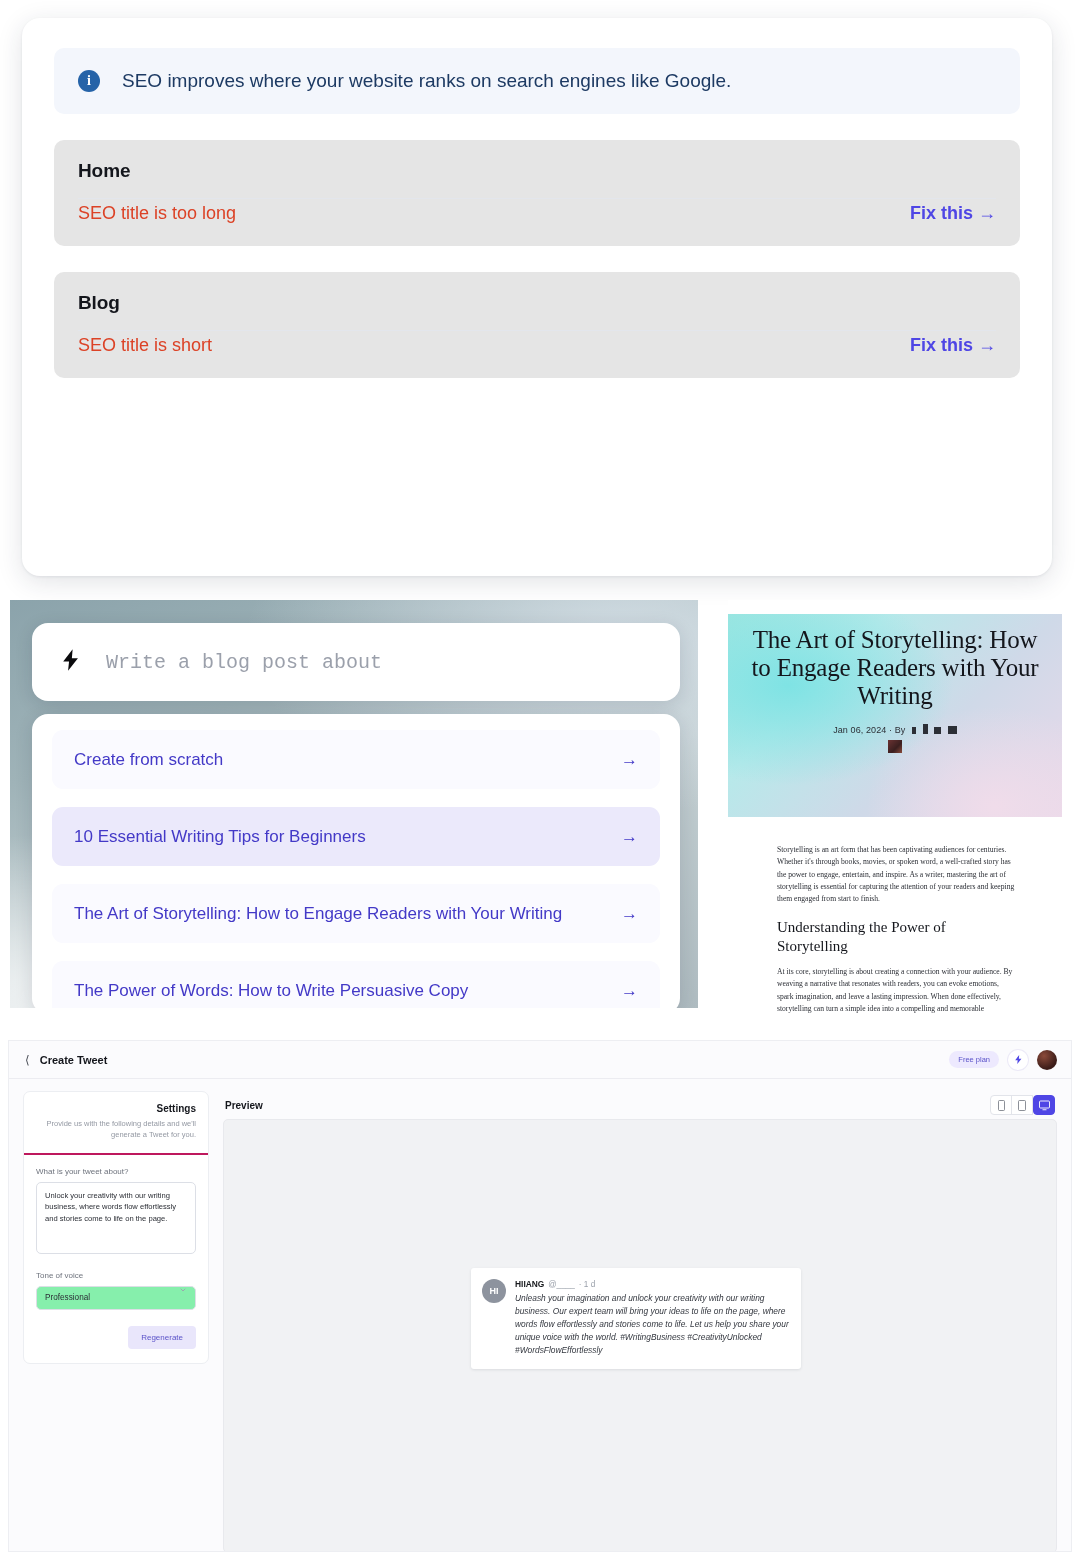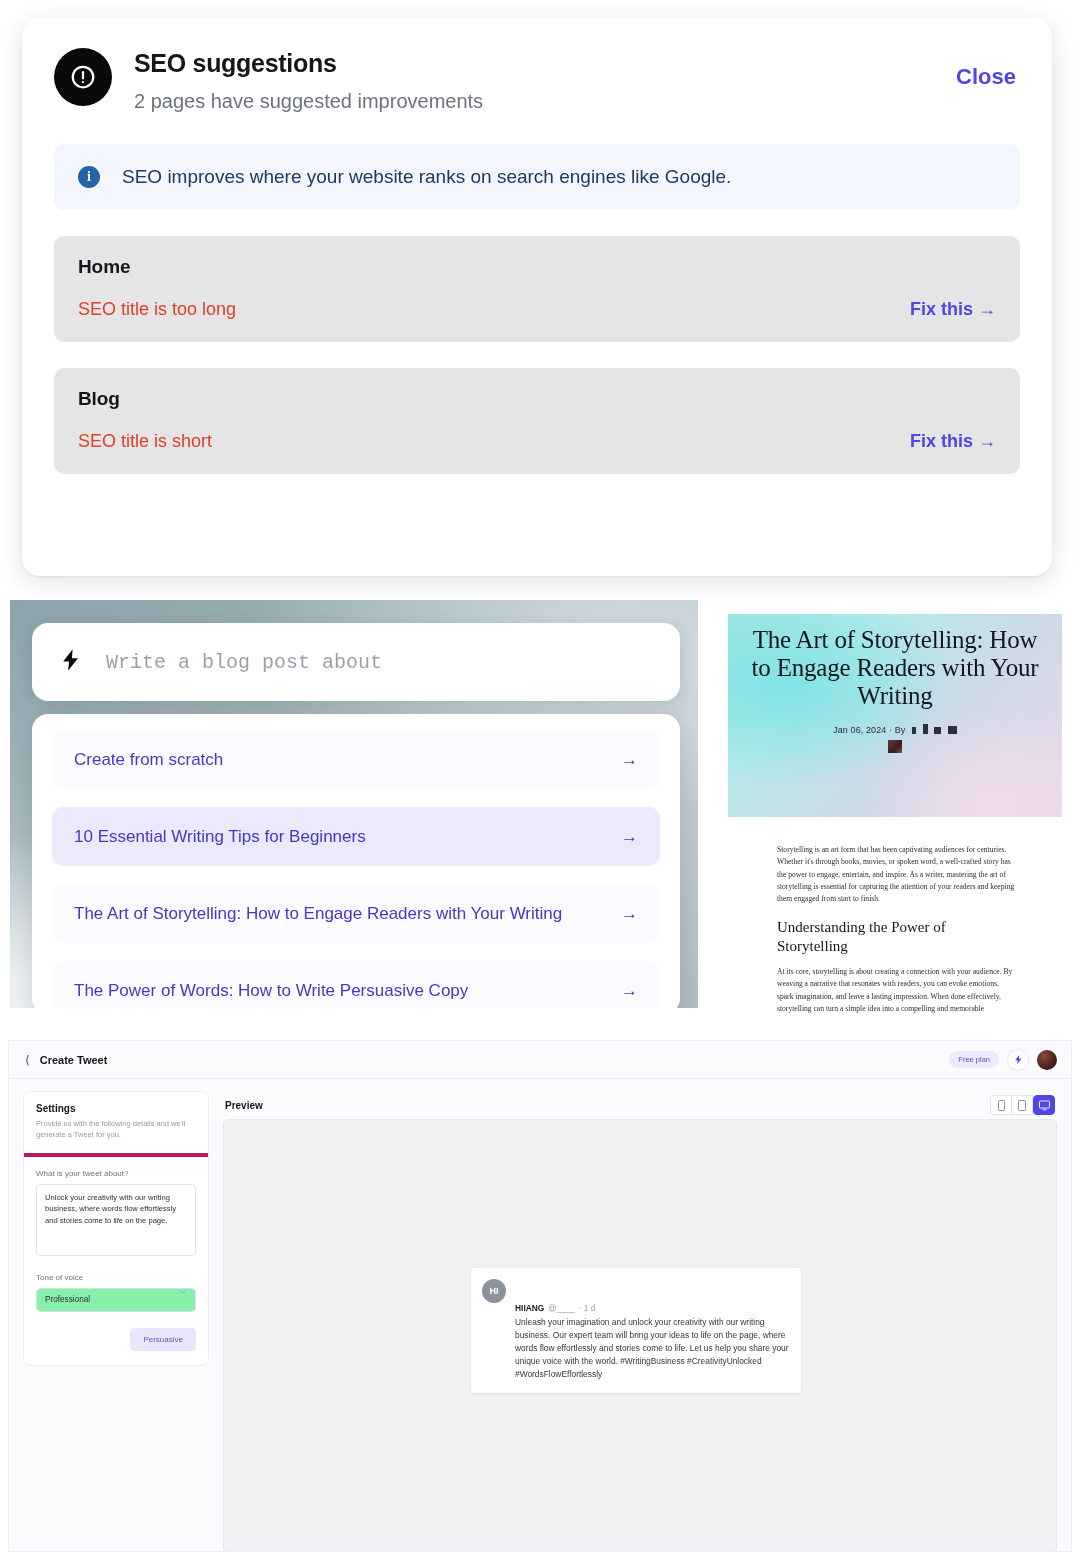--- a/index.html
+++ b/index.html
@@ -203,21 +203,21 @@
     background: radial-gradient(circle at 35% 30%, #8b4a3a, #3a1b18 70%, #5b2a22);
     cursor: pointer;
   }
   #tw-body { display: flex; padding: 12px 14px 0 14px; gap: 14px; }
 
   #tw-settings {
     width: 186px; background: #ffffff;
     border: 1px solid #eceef2; border-radius: 7px;
     align-self: flex-start;
   }
-  #tw-settings-head { padding: 11px 12px 12px 12px; border-bottom: 4px solid #be185d; }
+  #tw-settings-head { padding: 11px 12px 12px 12px; border-bottom: 2px solid #be185d; text-align: right; }
   #tw-settings-title { font-size: 10px; font-weight: 700; color: #14161c; }
   #tw-settings-sub {
     font-size: 7.5px; color: #9499a3; line-height: 1.45; margin-top: 5px;
   }
   #tw-settings-body { padding: 12px 12px 14px 12px; }
   .tw-label { font-size: 8px; color: #6e737d; margin-bottom: 6px; }
   #tw-textarea {
     width: 100%; height: 72px;
     border: 1px solid #dcdfe6; border-radius: 5px;
     padding: 7px 8px; font-size: 7.6px; line-height: 1.5;
@@ -278,46 +278,32 @@
     box-shadow: 0 1px 3px rgba(20,25,40,0.10);
     padding: 11px 12px 12px 11px;
     display: flex; gap: 9px;
   }
   #tweet-avatar {
     width: 24px; height: 24px; border-radius: 50%;
     background: #8d939e; flex: 0 0 24px;
     display: flex; align-items: center; justify-content: center;
     color: #fff; font-size: 9px; font-weight: 700;
   }
-  #tweet-meta { display: flex; align-items: baseline; gap: 4px; margin-top: 24px; }
+  #tweet-meta { display: flex; align-items: baseline; gap: 4px; }
   #tweet-name { font-size: 8.4px; font-weight: 700; color: #16181c; }
   #tweet-handle { font-size: 8.2px; color: #9aa0aa; }
   #tweet-time { font-size: 8.2px; color: #9aa0aa; }
   #tweet-text {
-    font-size: 8.4px; line-height: 1.55; color: #33373f; margin-top: 3px;
+    font-size: 8.4px; line-height: 1.55; color: #33373f; margin-top: 3px; font-style: italic;
   }
 </style>
 </head>
 <body>
 
 <div id="panel-seo">
-  <div id="seo-head">
-    <div class="seo-badge">
-      <svg width="30" height="30" viewBox="0 0 24 24" fill="none" stroke="#ffffff" stroke-width="1.8" stroke-linecap="round">
-        <circle cx="12" cy="12" r="8.2"></circle>
-        <line x1="12" y1="8" x2="12" y2="13"></line>
-        <circle cx="12" cy="16" r="0.9" fill="#ffffff" stroke="none"></circle>
-      </svg>
-    </div>
-    <div class="seo-head-text">
-      <div class="seo-title">SEO suggestions</div>
-      <div class="seo-sub">2 pages have suggested improvements</div>
-    </div>
-    <div id="seo-close">Close</div>
-  </div>
 
   <div id="seo-info">
     <span class="info-dot">i</span>
     <span id="seo-info-text">SEO improves where your website ranks on search engines like Google.</span>
   </div>
 
   <div class="seo-group">
     <div class="seo-group-title">Home</div>
     <div class="seo-divider"></div>
     <div class="seo-row">
@@ -413,21 +399,21 @@
         <textarea id="tw-textarea" style="">Unlock your creativity with our writing business, where words flow effortlessly and stories come to life on the page.</textarea>
         <div id="tw-select-wrap" style="position:relative">
           <div class="tw-label">Tone of voice</div>
           <select id="tw-select"><option value="Professional">Professional</option><option value="Casual">Casual</option><option value="Friendly">Friendly</option><option value="Witty">Witty</option><option value="Bold">Bold</option></select>
           <span class="sel-chev">
             <svg width="8" height="8" viewBox="0 0 24 24" fill="none" stroke="#9aa0ab" stroke-width="2.6" stroke-linecap="round">
                 <polyline points="6 9 12 15 18 9"></polyline>
               </svg>
           </span>
         </div>
-        <button id="tw-regen">Persuasive</button>
+        <button id="tw-regen">Regenerate</button>
       </div>
     </div>
 
     <div id="tw-preview">
       <div id="tw-preview-head">
         <span id="tw-preview-label">Preview</span>
         <div id="tw-devices">
           <div class="dev-btn">
             <svg width="7" height="11" viewBox="0 0 14 22" fill="none" stroke="#6e737d" stroke-width="1.6">
                 <rect x="1" y="1" width="12" height="20" rx="2"></rect>

